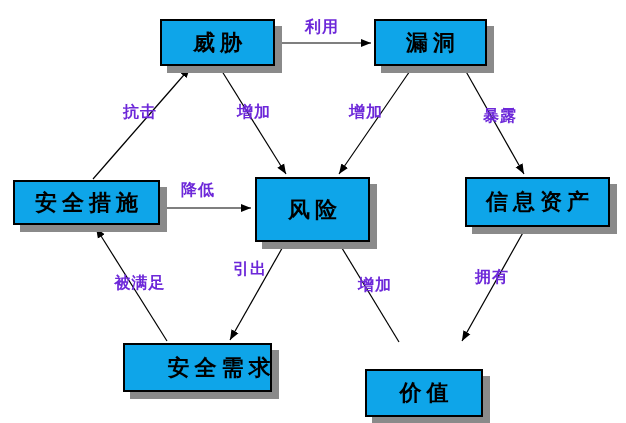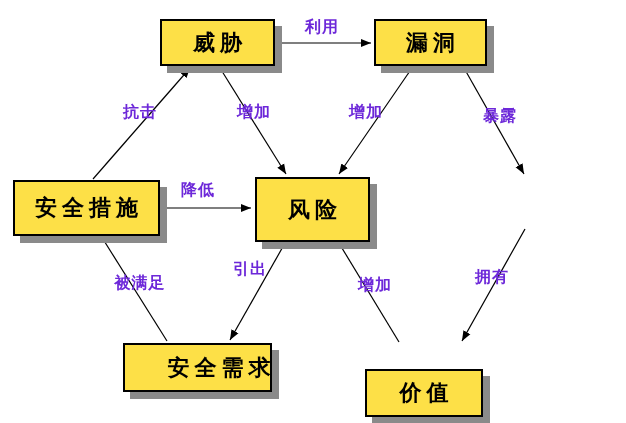--- a/index.html
+++ b/index.html
@@ -18,21 +18,21 @@
   #edge-layer {
     position: absolute;
     left: 0;
     top: 0;
     width: 626px;
     height: 423px;
   }
   .node {
     position: absolute;
     box-sizing: border-box;
-    background: #fde047;
+    background: #0ea5e9;
     border: 2px solid #000000;
     box-shadow: 7px 7px 0 #8a8a8a;
     display: flex;
     align-items: center;
     justify-content: center;
     font-size: 22px;
     font-weight: bold;
     color: #000000;
     letter-spacing: 5px;
     padding-left: 5px;
@@ -71,24 +71,25 @@
       <line x1="293" y1="229" x2="230" y2="340" marker-end="url(#arrow)"></line>
       <line x1="399" y1="342" x2="331" y2="230" marker-end="url(#arrow)"></line>
       <line x1="525" y1="229" x2="462" y2="341" marker-end="url(#arrow)"></line>
     </g>
   </svg>
 
   <div class="node" style="left:160px; top:19px;  width:115px; height:47px;">威胁</div>
 
   <div class="node" style="left:374px; top:19px;  width:113px; height:47px;">漏洞</div>
 
-  <div class="node" style="left:13px;  top:180px; width:147px; height:56px;">安全措施</div>
+  <div class="node" style="left:13px;  top:180px; width:147px; height:45px;">安全措施</div>
 
   <div class="node" style="left:255px; top:177px; width:115px; height:65px;">风险</div>
 
+  <div class="node" style="left:465px; top:177px; width:145px; height:50px;">信息资产</div>
 
   <div class="node" style="left:123px; top:343px; width:149px; height:49px;padding-left:48px;">安全需求</div>
 
   <div class="node" style="left:365px; top:344px; width:118px; height:48px;margin-top:25px;">价值</div>
 
   <div class="edge-label" style="left:322px; top:27px;">利用</div>
 
   <div class="edge-label" style="left:140px; top:112px;">抗击</div>
 
   <div class="edge-label" style="left:254px; top:112px;">增加</div>

